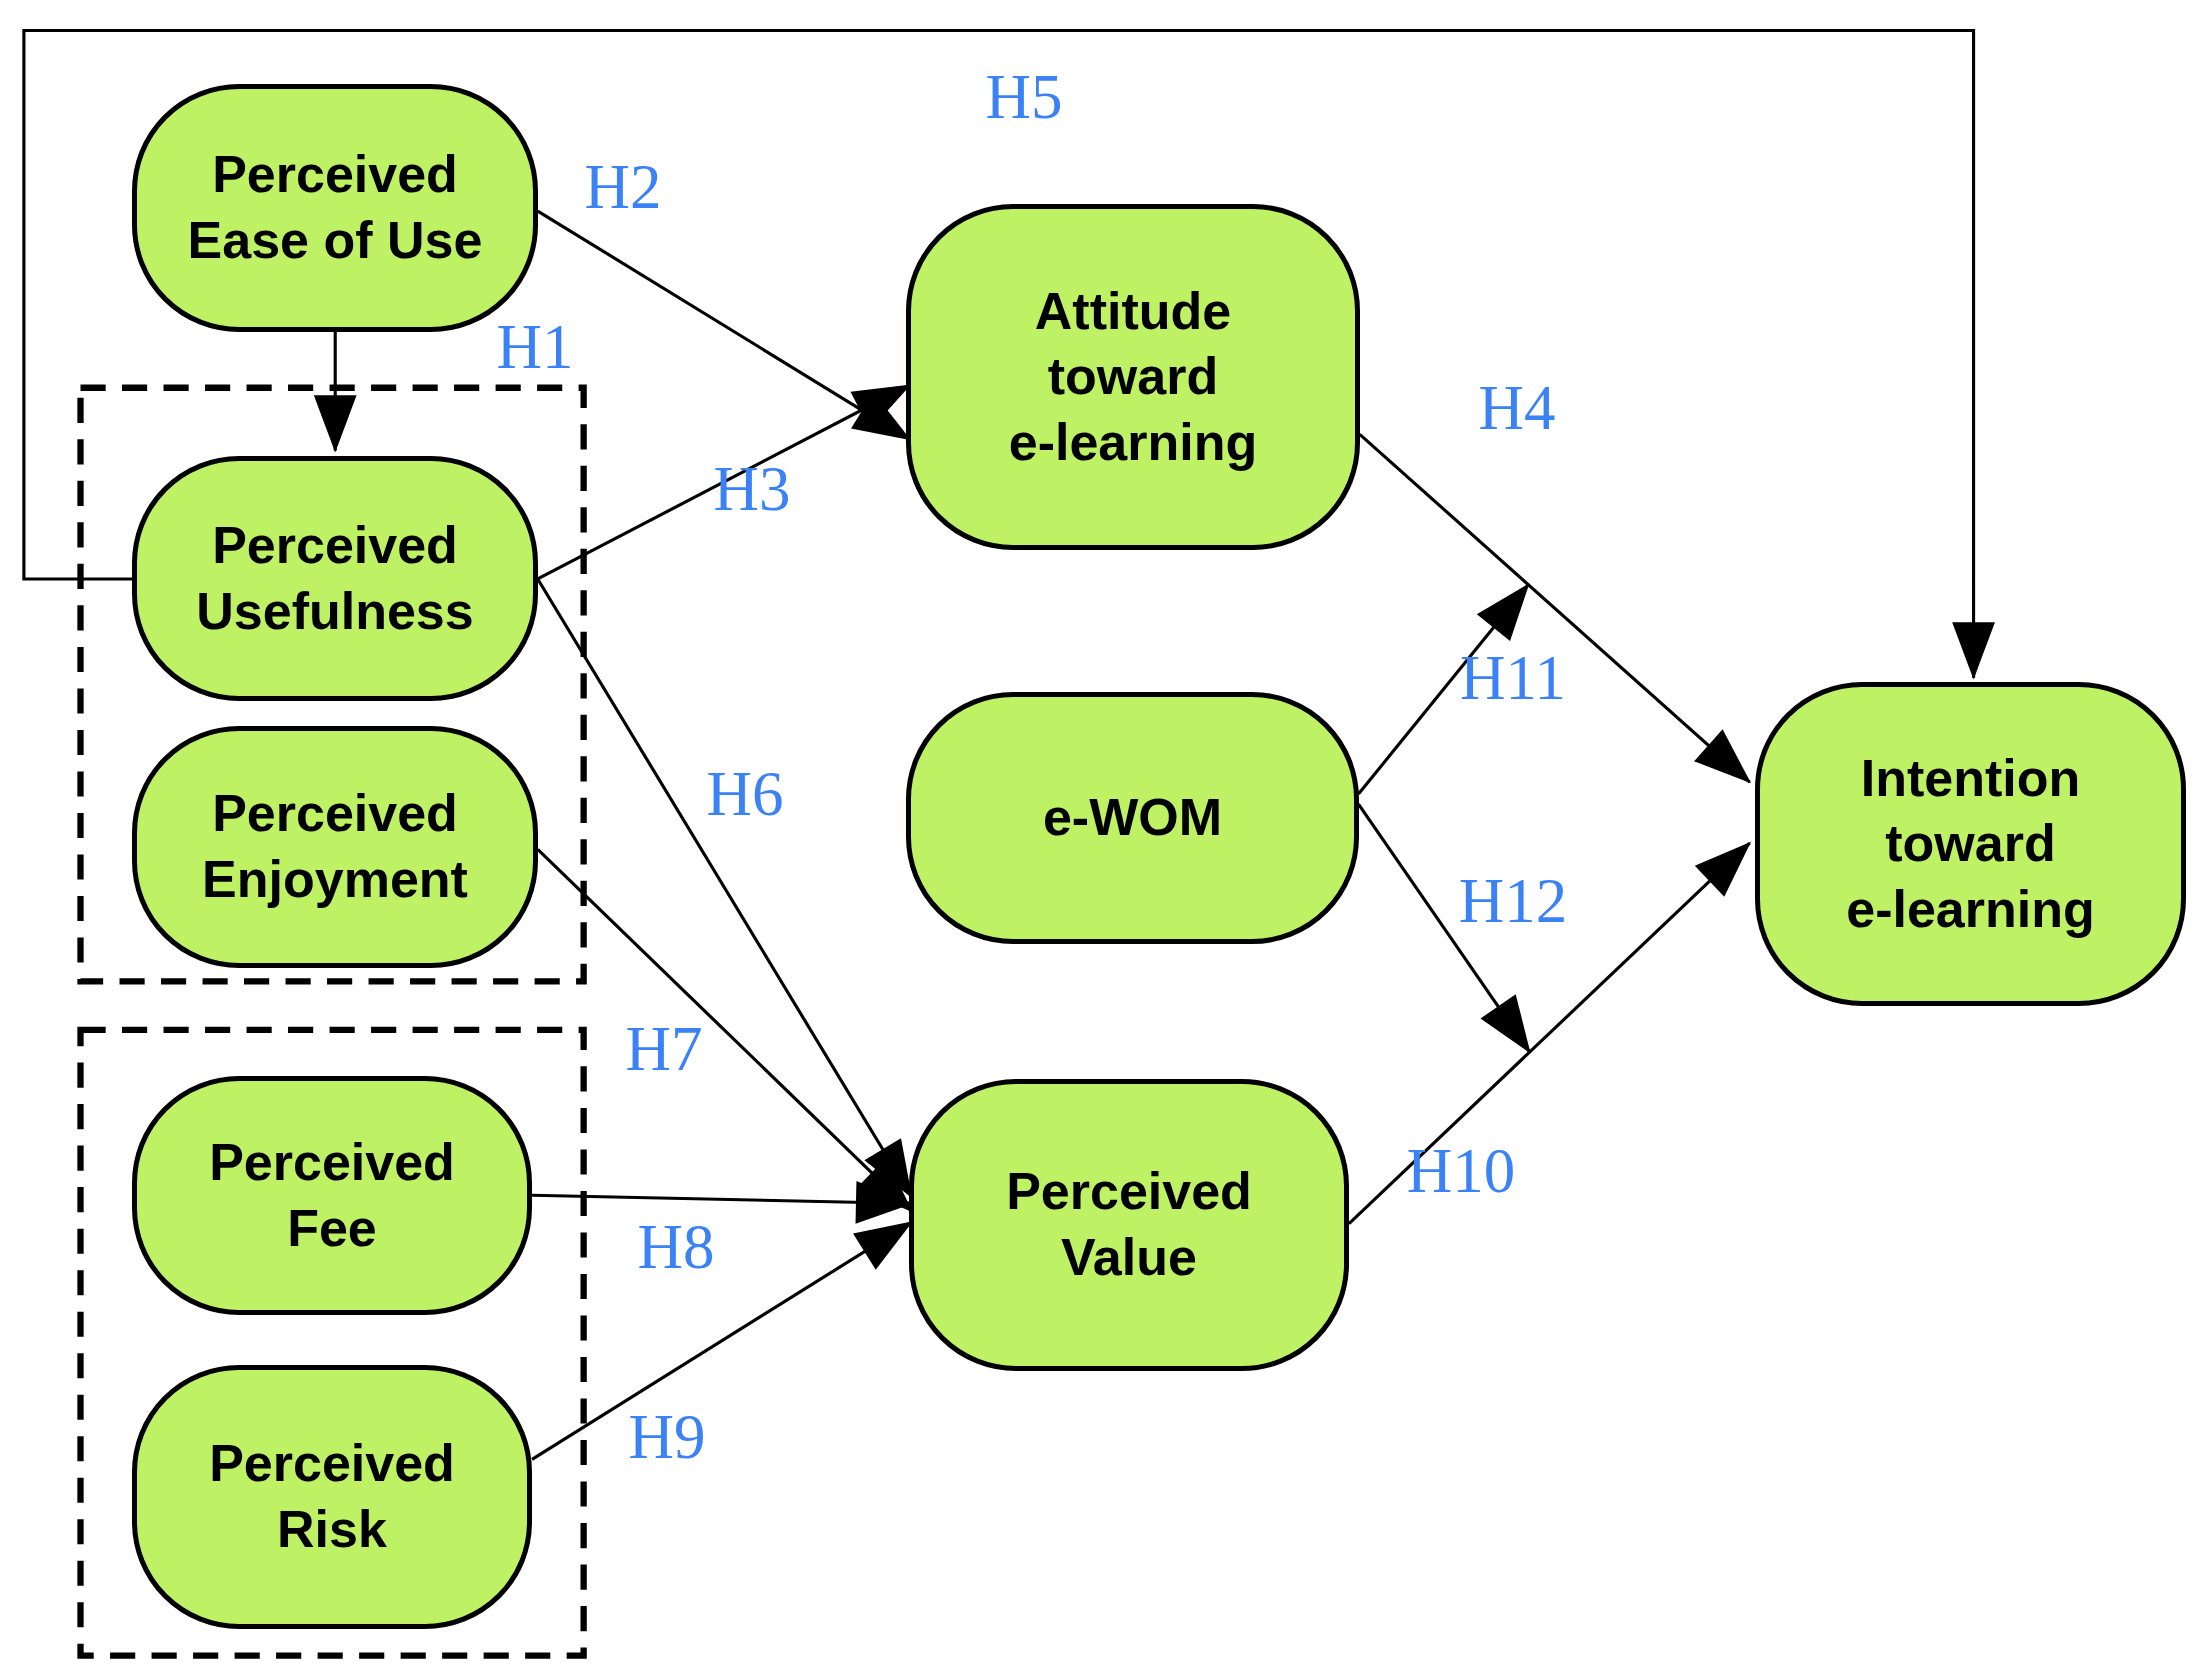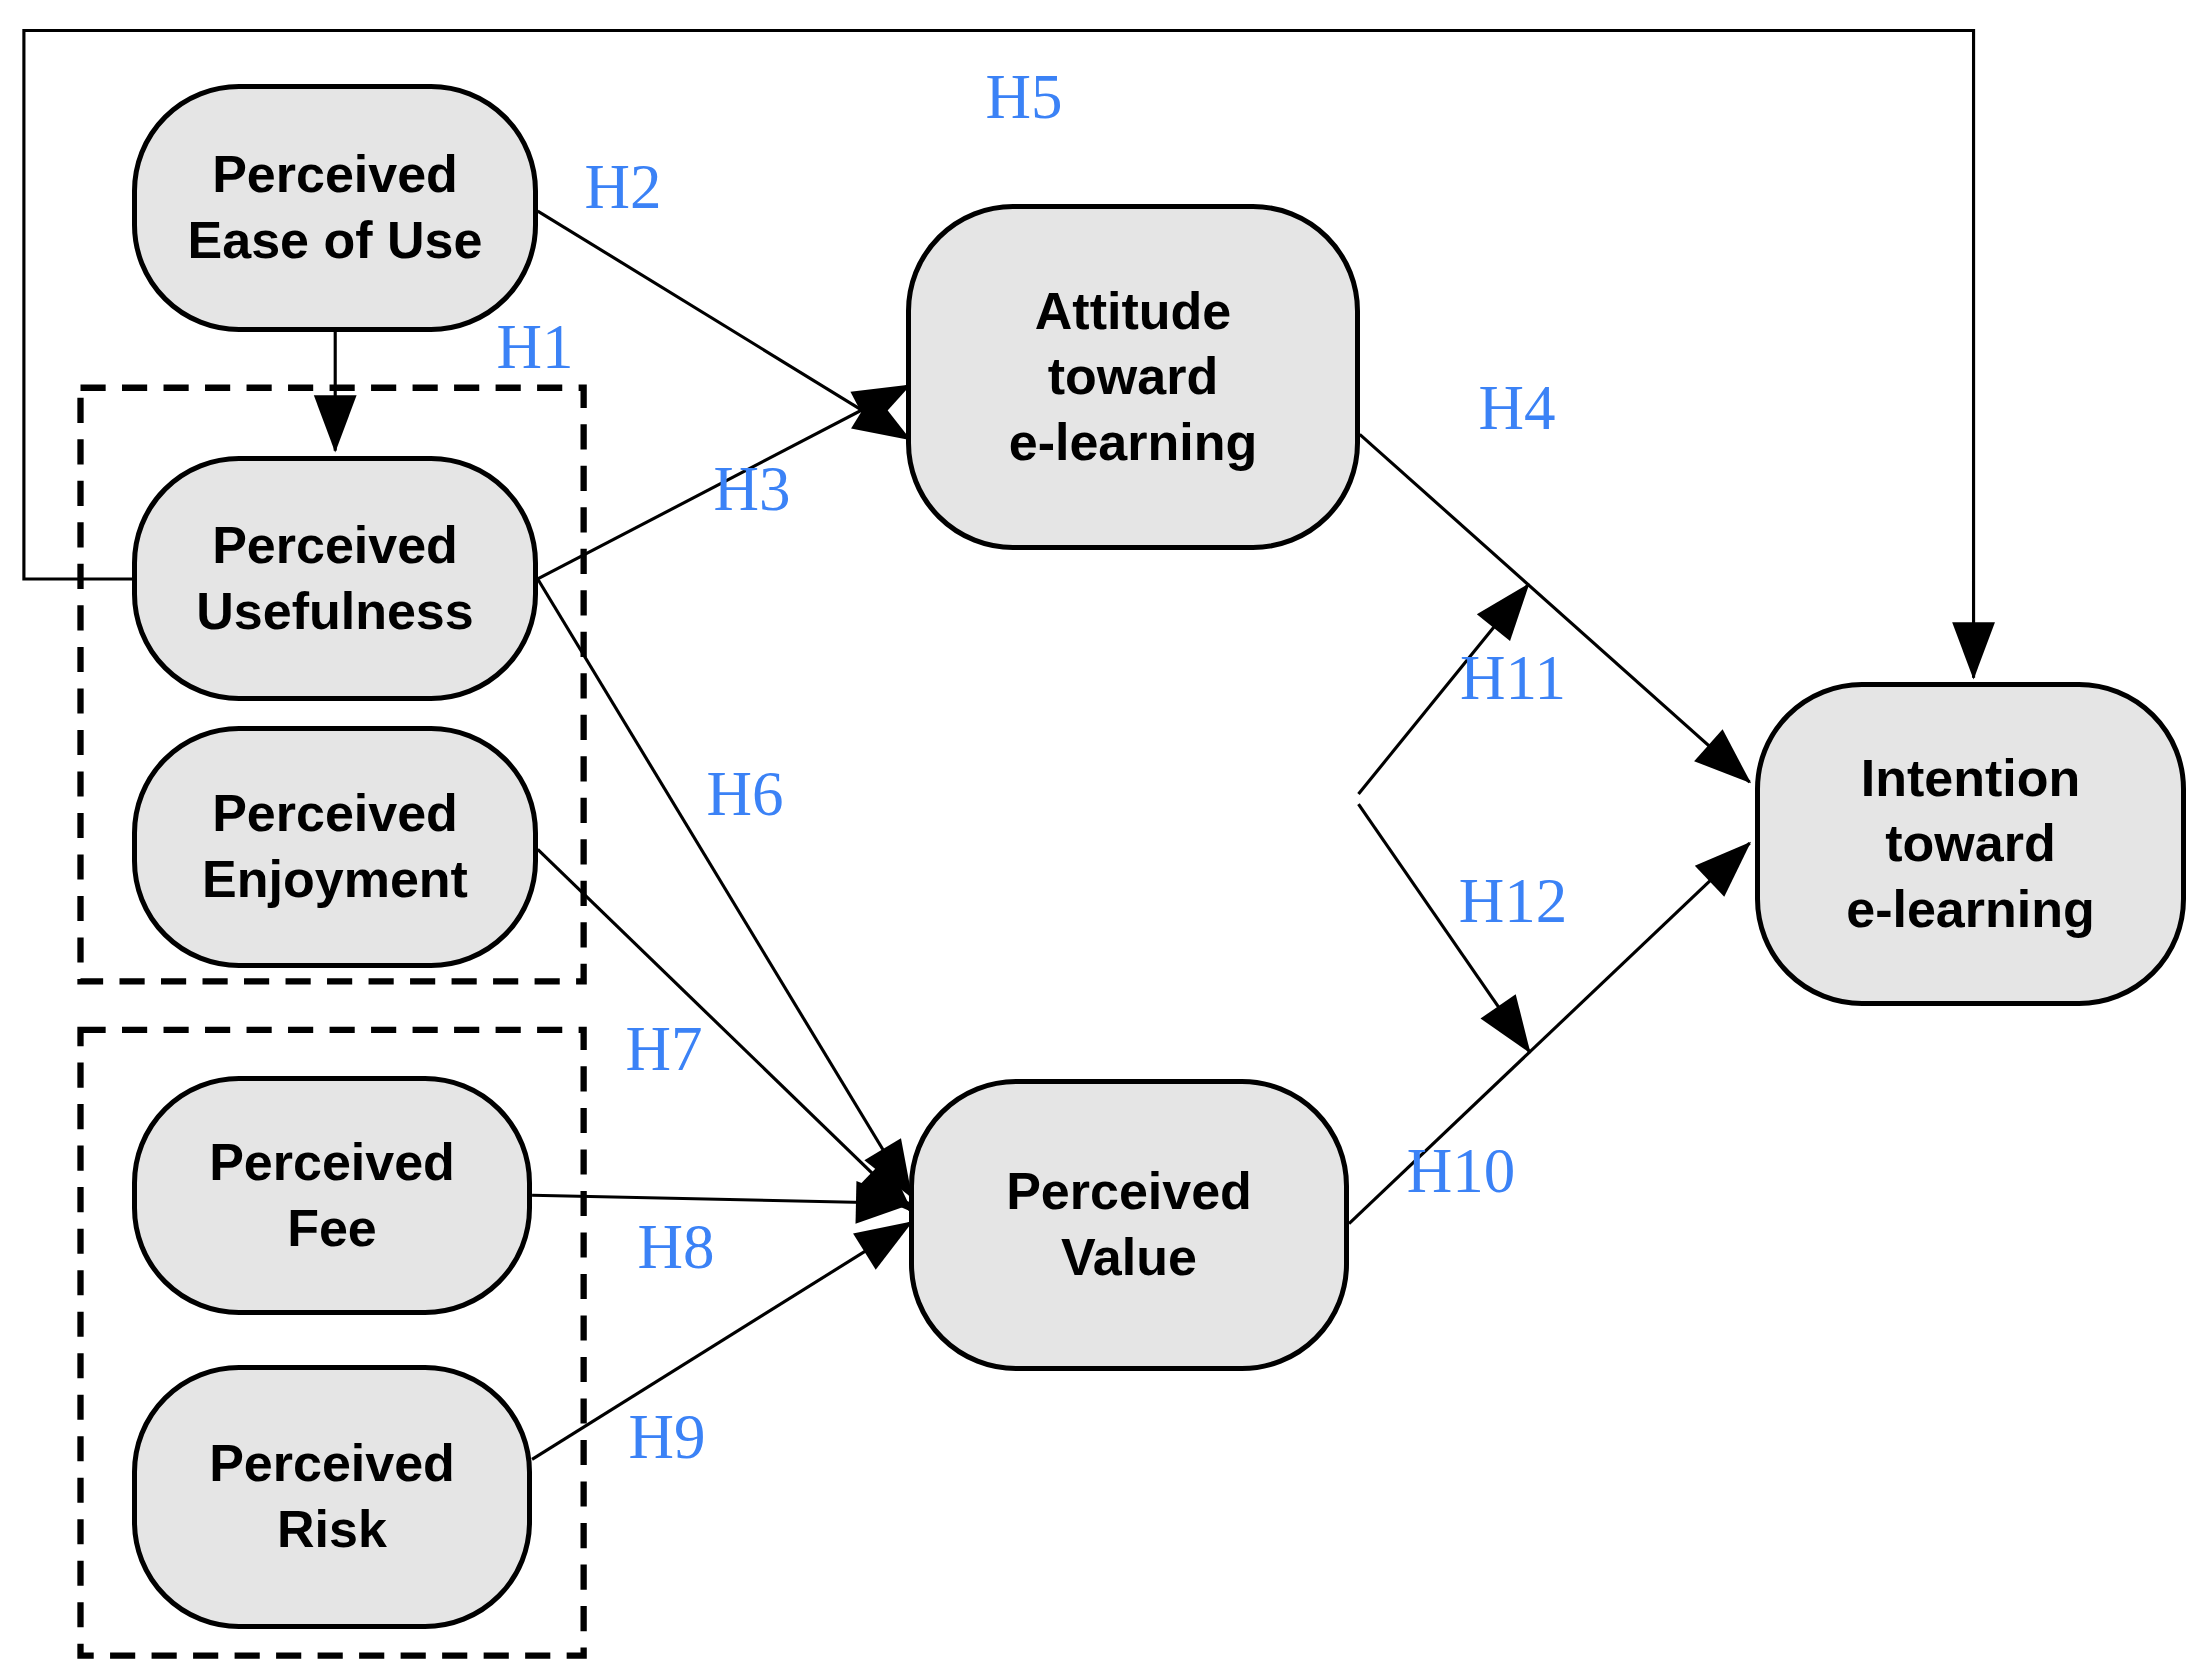--- a/index.html
+++ b/index.html
@@ -12,21 +12,21 @@
   }
   .wires {
     position: absolute;
     left: 0; top: 0;
     z-index: 1;
   }
   .node {
     position: absolute;
     z-index: 2;
     box-sizing: border-box;
-    background: #e5e5e5;
+    background: #bef264;
     border: 5.7px solid #000000;
     border-radius: 107px;
     display: flex;
     align-items: center;
     justify-content: center;
     text-align: center;
     font: 700 52px/1.26 "Liberation Sans", sans-serif;
     color: #000000;
     white-space: pre-line;
     letter-spacing: 0px;
@@ -108,20 +108,21 @@
 Usefulness</div>
   <div class="node" id="node-enjoyment">Perceived
 Enjoyment</div>
   <div class="node" id="node-fee">Perceived
 Fee</div>
   <div class="node" id="node-risk">Perceived
 Risk</div>
   <div class="node" id="node-attitude">Attitude
 toward
 e-learning</div>
+  <div class="node" id="node-ewom">e-WOM</div>
   <div class="node" id="node-value">Perceived
 Value</div>
   <div class="node" id="node-intention">Intention
 toward
 e-learning</div>
 
   <div class="lbl" id="lbl-h1">H1</div>
   <div class="lbl" id="lbl-h2">H2</div>
   <div class="lbl" id="lbl-h3">H3</div>
   <div class="lbl" id="lbl-h4">H4</div>

